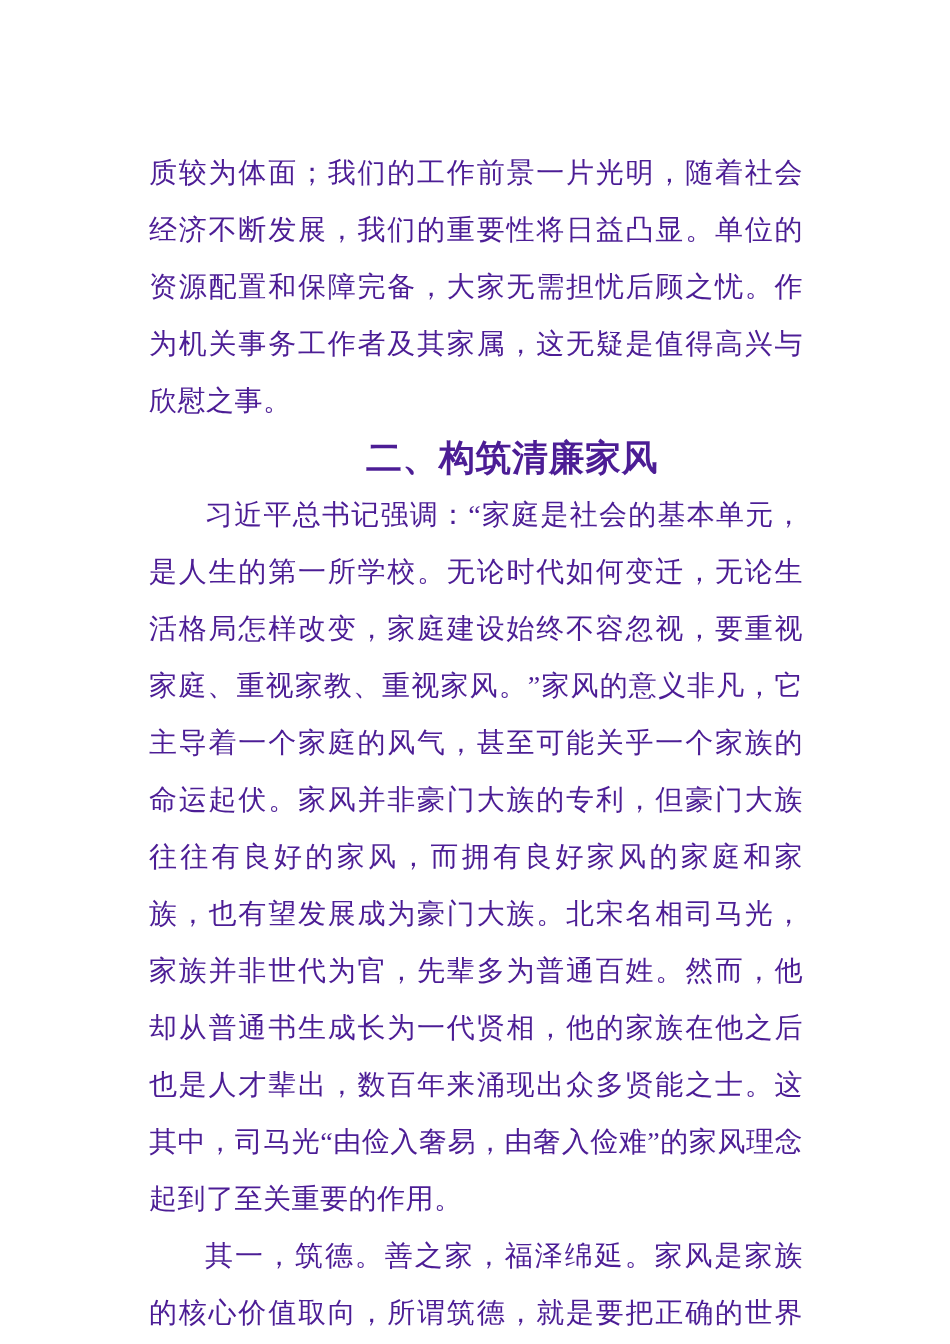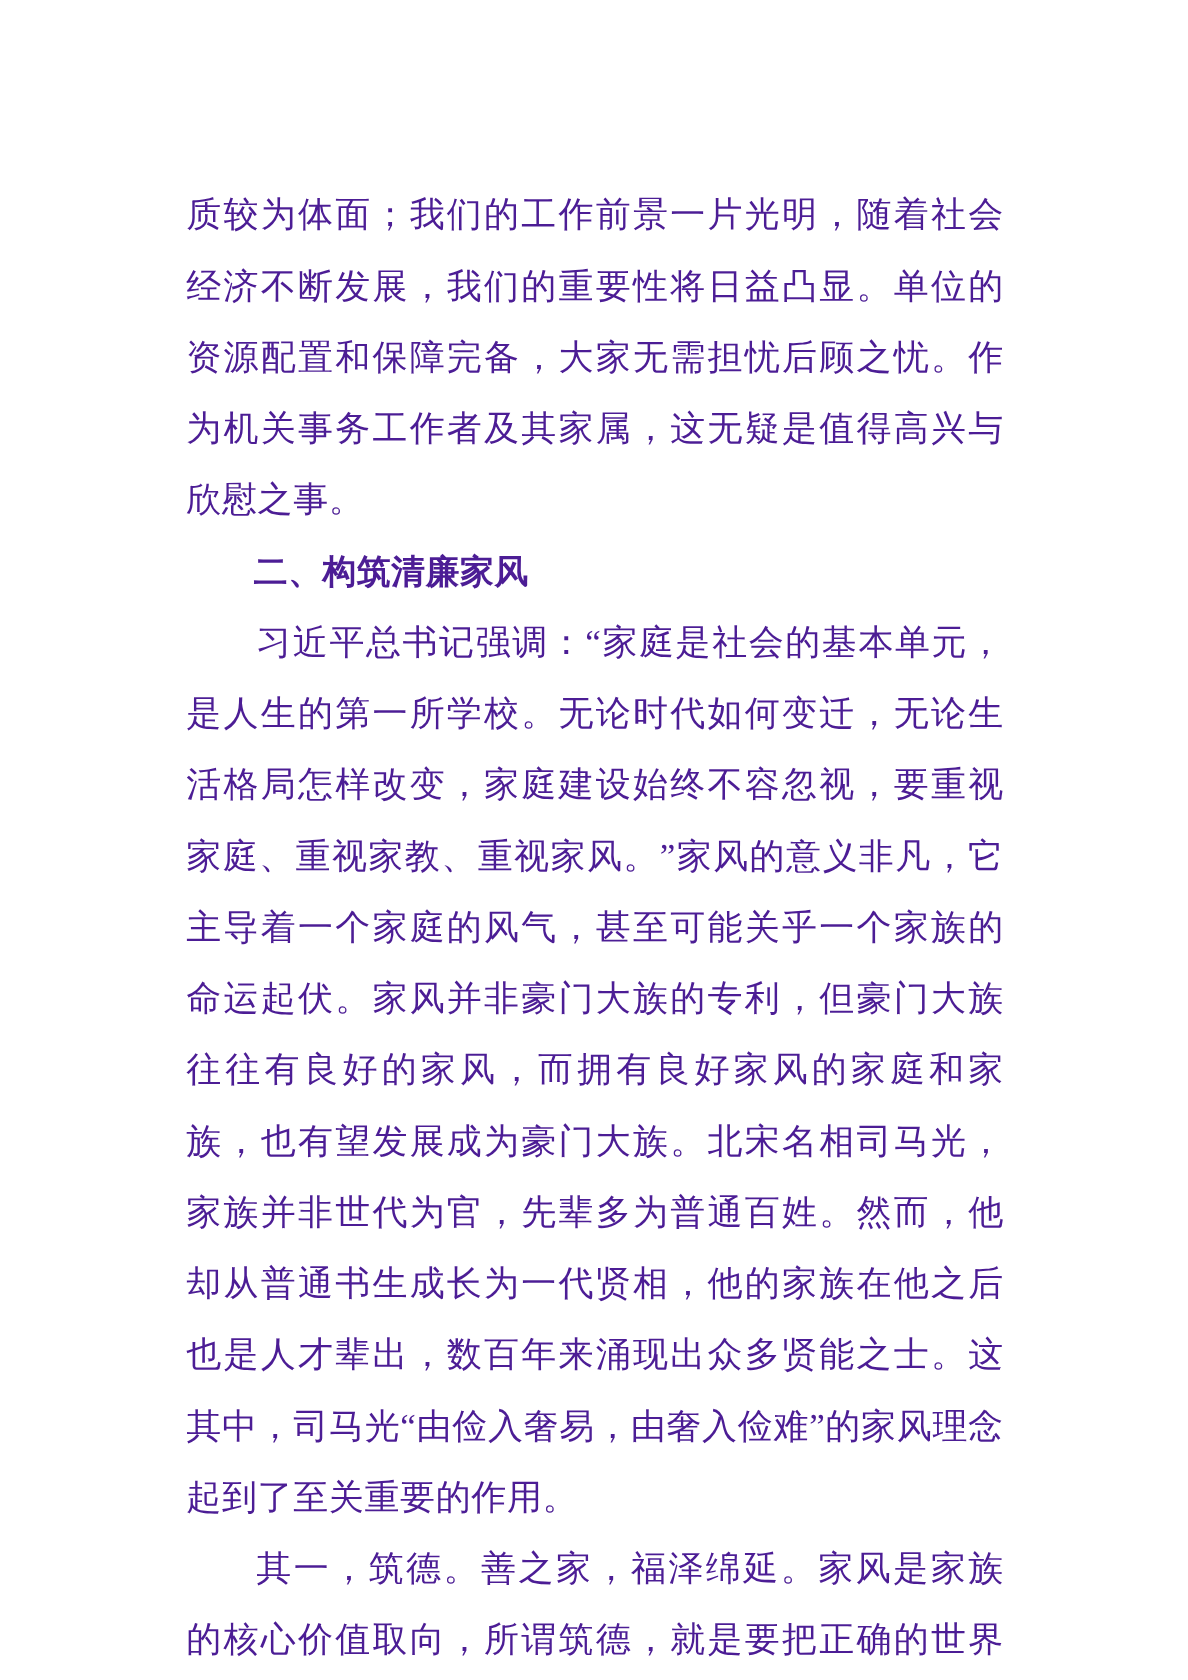--- a/index.html
+++ b/index.html
@@ -29,26 +29,27 @@
     letter-spacing: 0.5px;
   }
   .doc p.indent {
     text-indent: 2em;
   }
   .doc p.no-indent {
     text-indent: 0;
   }
   .doc h2.sec-heading {
     margin: 0;
-    font-size: 27px;
+    font-size: 36px;
     line-height: 57px;
     font-weight: 700;
     text-indent: 2em;
     font-family: "Liberation Sans", "DejaVu Sans", sans-serif;
     letter-spacing: 0.5px;
+    text-align: center;
   }
 </style>
 </head>
 <body>
 
 <div class="page">
   <div class="doc">
     <p class="no-indent">质较为体面；我们的工作前景一片光明，随着社会经济不断发展，我们的重要性将日益凸显。单位的资源配置和保障完备，大家无需担忧后顾之忧。作为机关事务工作者及其家属，这无疑是值得高兴与欣慰之事。</p>
     <h2 class="sec-heading">二、构筑清廉家风</h2>
     <p class="indent">习近平总书记强调：“家庭是社会的基本单元，是人生的第一所学校。无论时代如何变迁，无论生活格局怎样改变，家庭建设始终不容忽视，要重视家庭、重视家教、重视家风。”家风的意义非凡，它主导着一个家庭的风气，甚至可能关乎一个家族的命运起伏。家风并非豪门大族的专利，但豪门大族往往有良好的家风，而拥有良好家风的家庭和家族，也有望发展成为豪门大族。北宋名相司马光，家族并非世代为官，先辈多为普通百姓。然而，他却从普通书生成长为一代贤相，他的家族在他之后也是人才辈出，数百年来涌现出众多贤能之士。这其中，司马光“由俭入奢易，由奢入俭难”的家风理念起到了至关重要的作用。</p>

